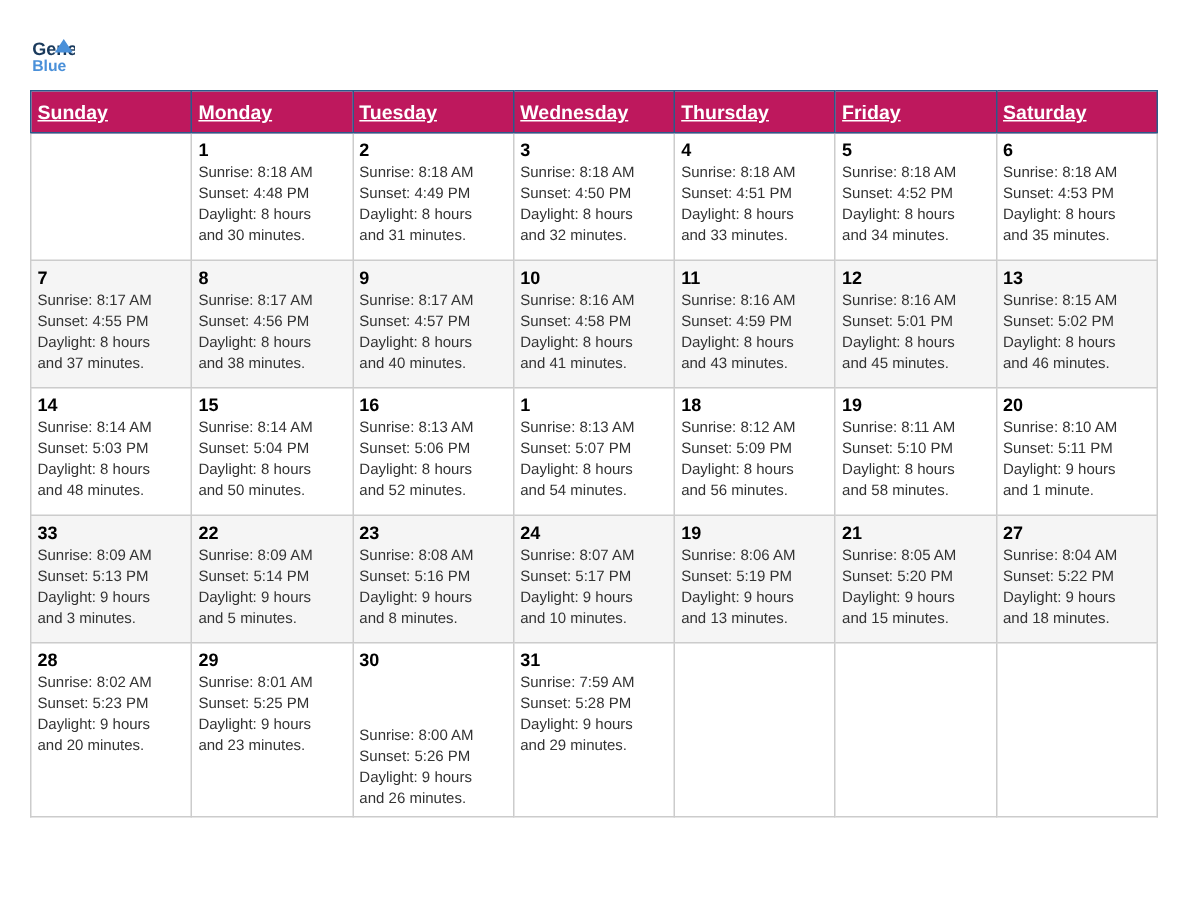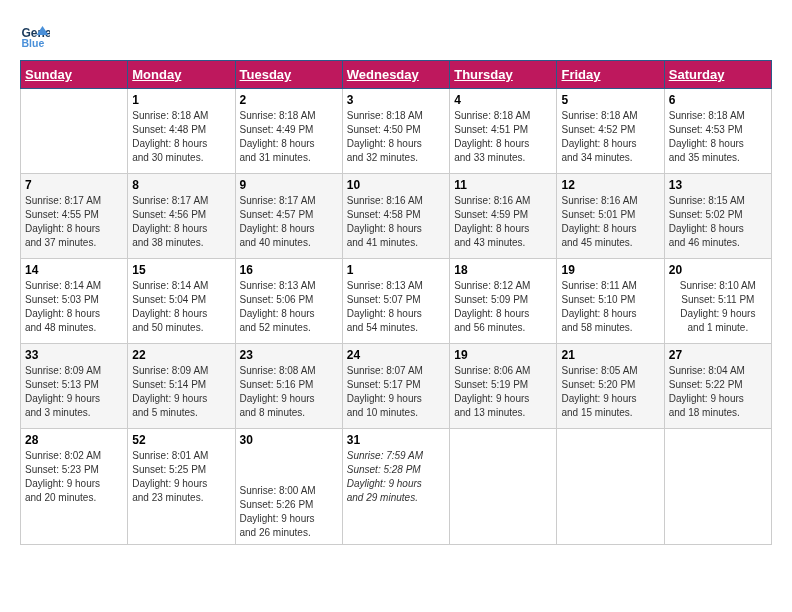--- a/index.html
+++ b/index.html
@@ -245,21 +245,21 @@
         </td>
         <td>
           <span class="day-number">19</span>
           <div class="day-info" style="white-space: pre-line;">Sunrise: 8:11 AM
 Sunset: 5:10 PM
 Daylight: 8 hours
 and 58 minutes.</div>
         </td>
         <td>
           <span class="day-number">20</span>
-          <div class="day-info" style="white-space: pre-line; text-align: center;">Sunrise: 8:10 AM
+          <div class="day-info" style="white-space: pre-line;">Sunrise: 8:10 AM
 Sunset: 5:11 PM
 Daylight: 9 hours
 and 1 minute.</div>
         </td>
       </tr>
       <tr>
         <td>
           <span class="day-number">33</span>
           <div class="day-info" style="white-space: pre-line;">Sunrise: 8:09 AM
 Sunset: 5:13 PM
@@ -311,36 +311,36 @@
       </tr>
       <tr>
         <td>
           <span class="day-number">28</span>
           <div class="day-info" style="white-space: pre-line;">Sunrise: 8:02 AM
 Sunset: 5:23 PM
 Daylight: 9 hours
 and 20 minutes.</div>
         </td>
         <td>
-          <span class="day-number">52</span>
+          <span class="day-number">29</span>
           <div class="day-info" style="white-space: pre-line;">Sunrise: 8:01 AM
 Sunset: 5:25 PM
 Daylight: 9 hours
 and 23 minutes.</div>
         </td>
         <td>
           <span class="day-number">30</span>
           <div class="day-info" style="white-space: pre-line; margin-top: 37px;">Sunrise: 8:00 AM
 Sunset: 5:26 PM
 Daylight: 9 hours
 and 26 minutes.</div>
         </td>
         <td>
           <span class="day-number">31</span>
-          <div class="day-info" style="white-space: pre-line; font-style: italic;">Sunrise: 7:59 AM
+          <div class="day-info" style="white-space: pre-line;">Sunrise: 7:59 AM
 Sunset: 5:28 PM
 Daylight: 9 hours
 and 29 minutes.</div>
         </td>
         <td class="empty-cell"></td>
         <td class="empty-cell"></td>
         <td class="empty-cell"></td>
       </tr>
     </tbody>
 </table>

